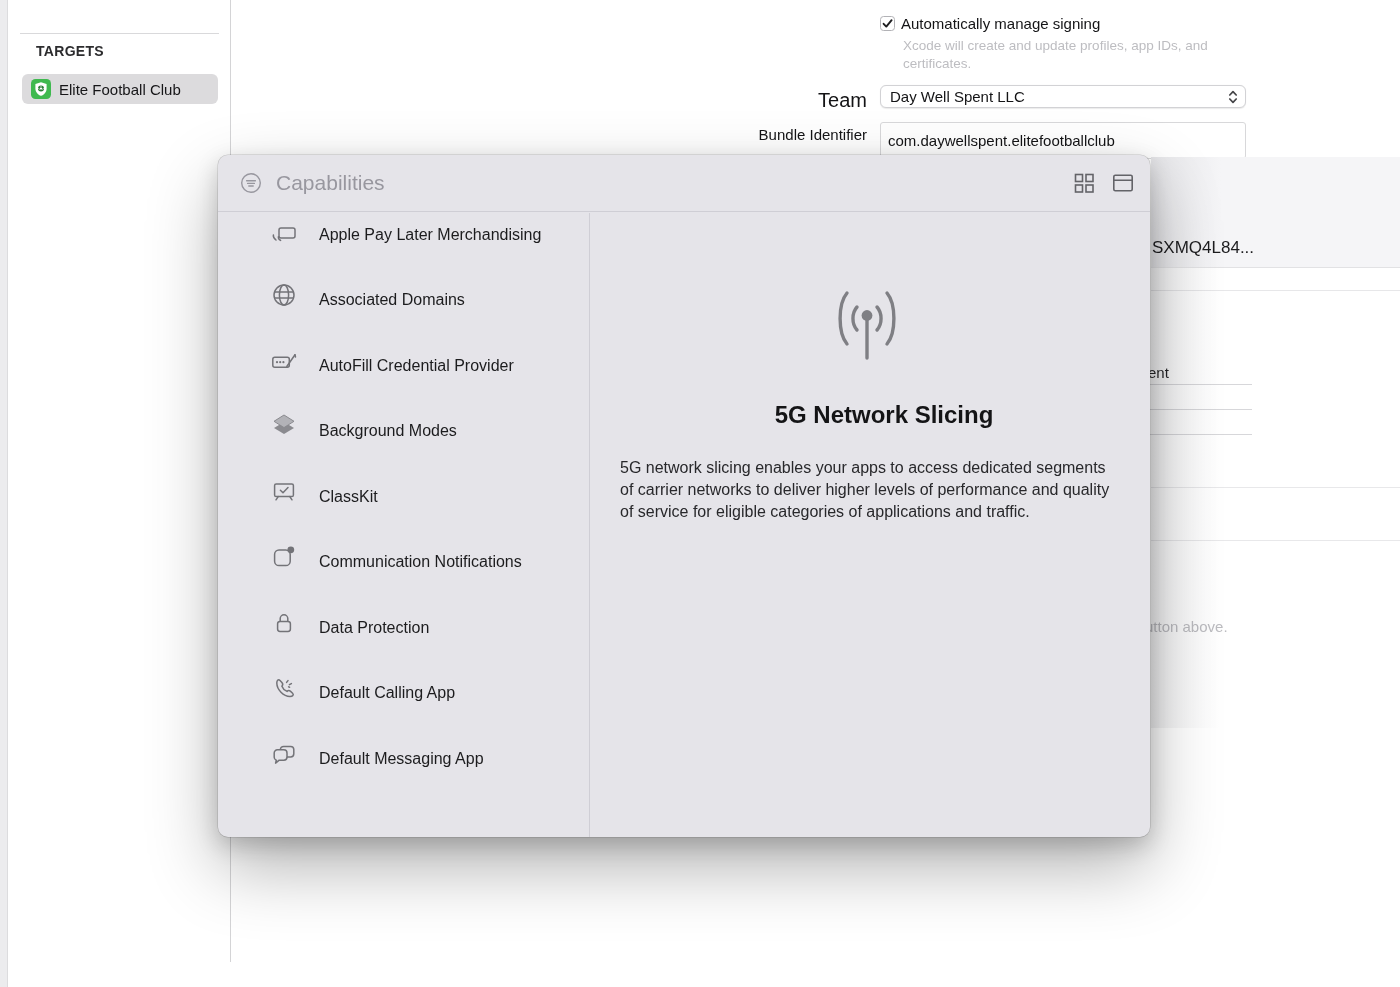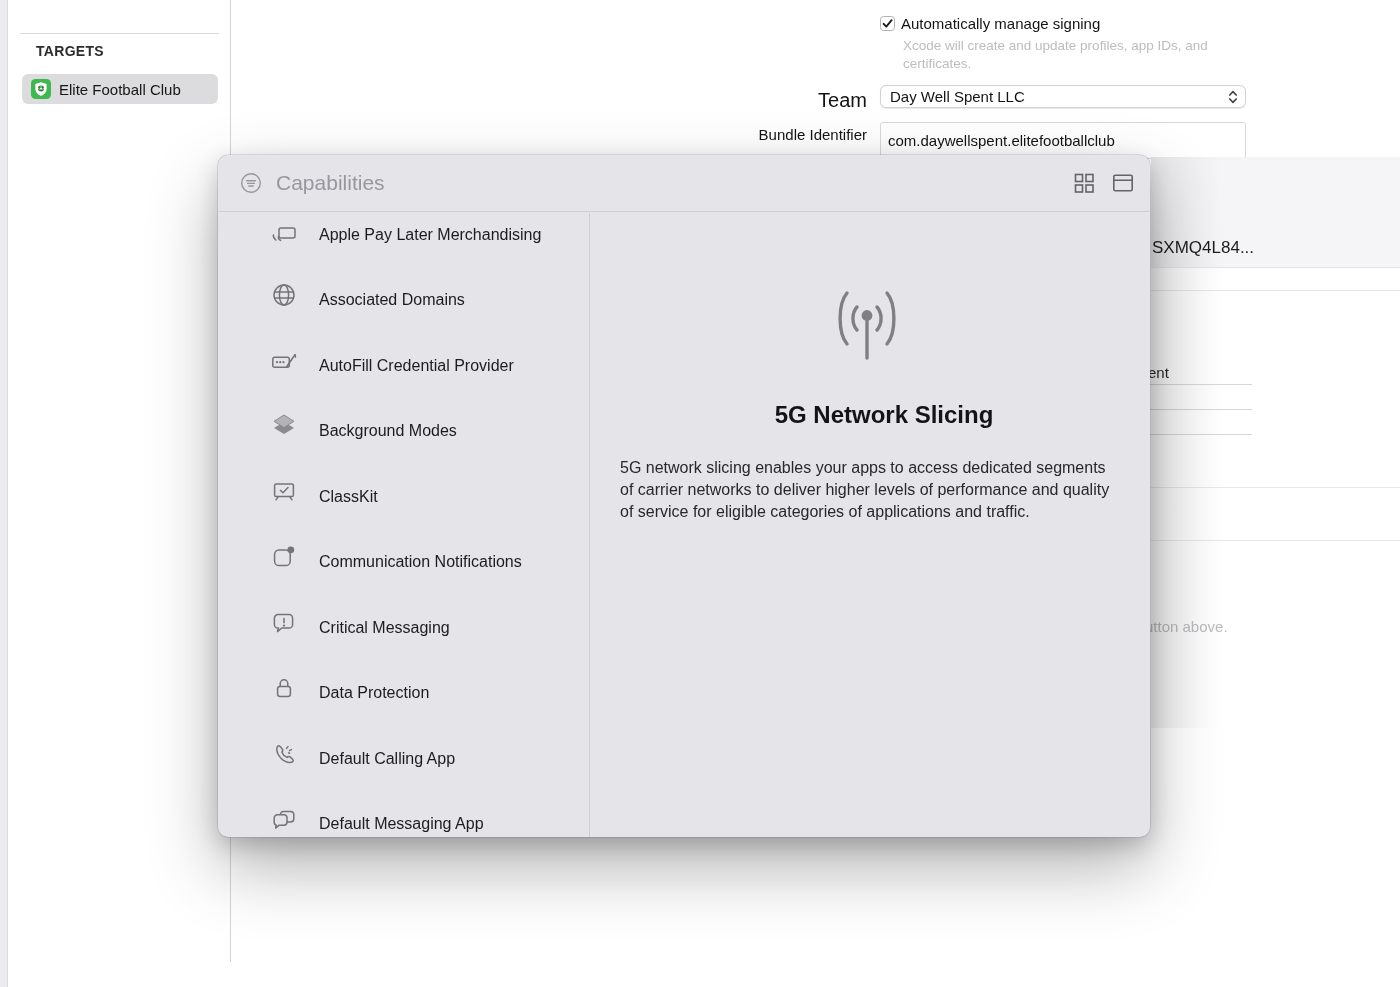--- a/index.html
+++ b/index.html
@@ -306,28 +306,20 @@
       <span class="cap-icon">
           <svg>
             <use href="#app-badge-icon"></use>
           </svg>
         </span>
       <span class="cap-label">Communication Notifications</span>
     </div>
       <div class="cap-row">
       <span class="cap-icon">
           <svg>
-            <use href="#exclamation-bubble-icon"></use>
-          </svg>
-        </span>
-      <span class="cap-label">Critical Messaging</span>
-    </div>
-      <div class="cap-row">
-      <span class="cap-icon">
-          <svg>
             <use href="#lock-icon"></use>
           </svg>
         </span>
       <span class="cap-label">Data Protection</span>
     </div>
       <div class="cap-row">
       <span class="cap-icon">
           <svg>
             <use href="#phone-waves-icon"></use>
           </svg>

